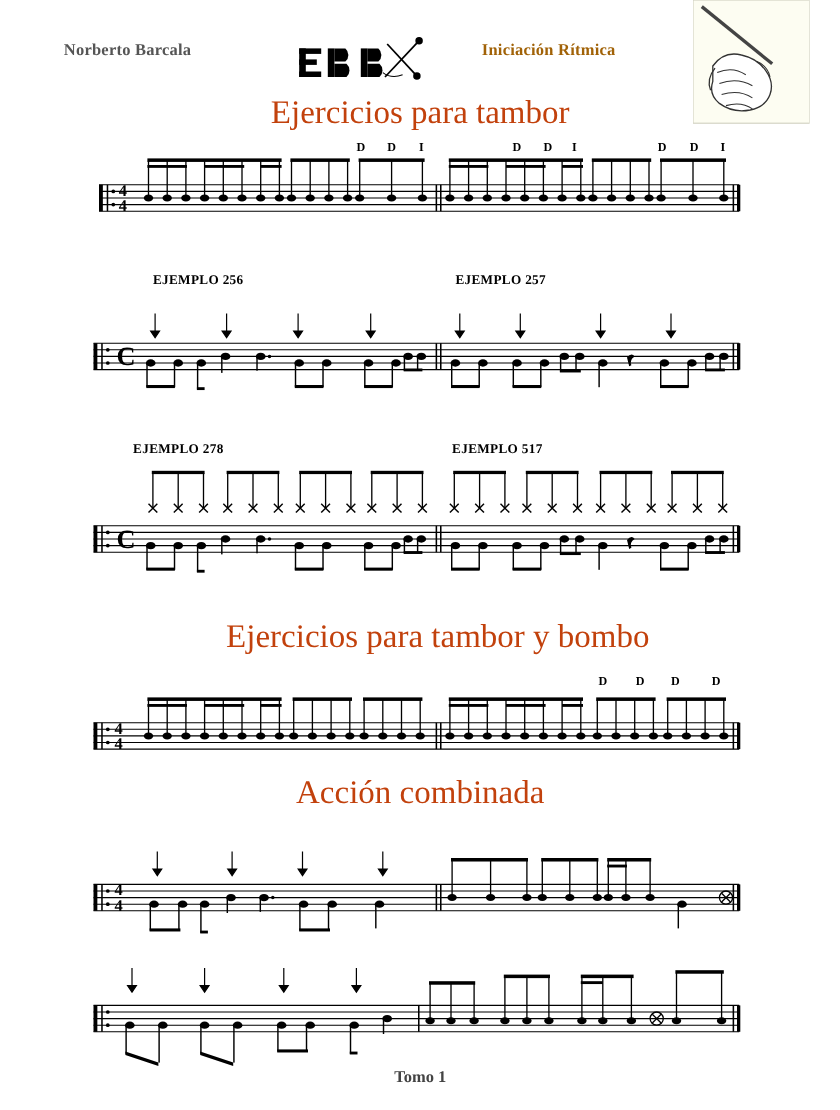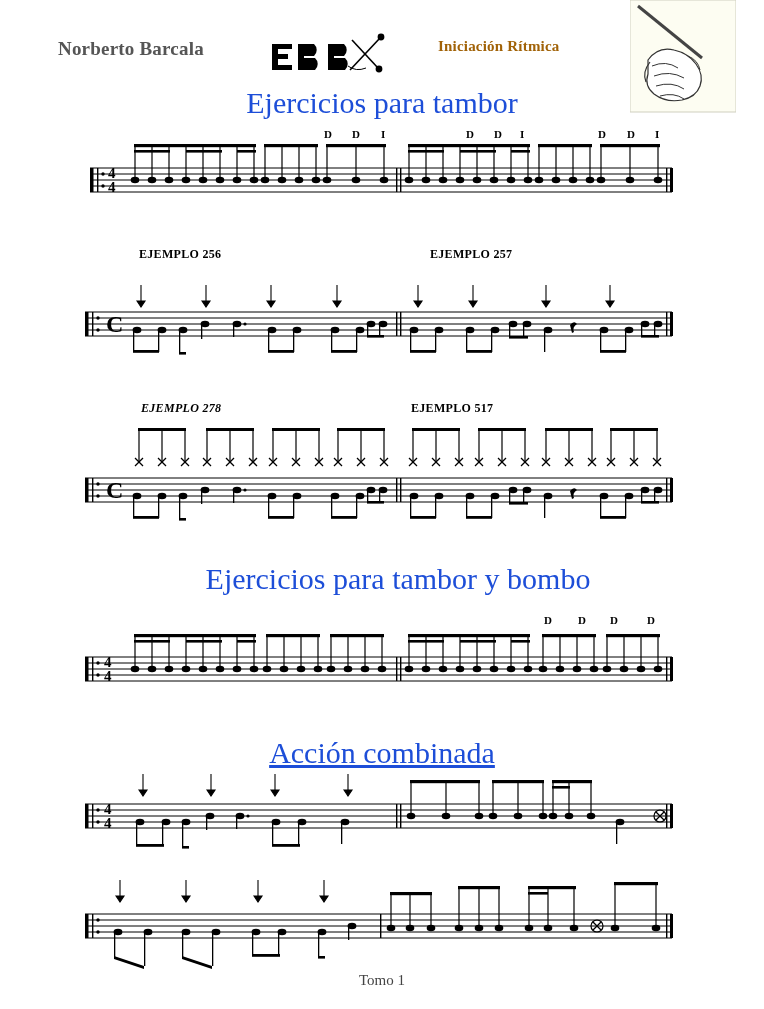--- a/index.html
+++ b/index.html
@@ -27,21 +27,21 @@
     top: 38px;
     left: 0;
     width: 764px;
     height: 34px;
   }
   .author {
     position: absolute;
     left: 58px;
     top: 0px;
     font-weight: bold;
-    font-size: 19px;
+    font-size: 15px;
     color: #555555;
     letter-spacing: 0.2px;
   }
   .subject {
     position: absolute;
     left: 438px;
     top: 0px;
     font-weight: bold;
     font-size: 15px;
     color: #a16207;
@@ -64,43 +64,43 @@
     height: 118px;
   }
 
   
   .section-title {
     position: absolute;
     width: 764px;
     text-align: center;
     font-size: 30px;
     font-family: "Liberation Serif", serif;
-    color: #1d4ed8;
+    color: #c2410c;
   }
   #title-1 { top: 86px; }
   #title-2 { top: 562px; padding-left: 16px; }
-  #title-3 { top: 736px; text-decoration: underline; }
+  #title-3 { top: 704px; }
 
   
   .ex-label {
     position: absolute;
     font-weight: bold;
     font-size: 12px;
     font-family: "Liberation Serif", serif;
     letter-spacing: 0.3px;
   }
 
   
   .footer {
     position: absolute;
     bottom: 20px;
     width: 764px;
     text-align: center;
     font-size: 15px;
-    font-weight: normal;
+    font-weight: bold;
     color: #444;
   }
 
   
   .system {
     position: absolute;
     left: 0;
     width: 764px;
   }
   .system svg { display: block; }
@@ -318,21 +318,21 @@
       <span class="stick-letter" style="position:absolute; left:466px; top:-2px;">D</span>
       <span class="stick-letter" style="position:absolute; left:494px; top:-2px;">D</span>
       <span class="stick-letter" style="position:absolute; left:520px; top:-2px;">I</span>
       <span class="stick-letter" style="position:absolute; left:598px; top:-2px;">D</span>
       <span class="stick-letter" style="position:absolute; left:627px; top:-2px;">D</span>
       <span class="stick-letter" style="position:absolute; left:655px; top:-2px;">I</span>
     </div>
   </div>
 
   <div class="ex-label" style="left:139px; top:247px;">EJEMPLO 256</div>
-  <div class="ex-label" style="left:414px; top:247px;margin-left:16px;">EJEMPLO 257</div>
+  <div class="ex-label" style="left:414px; top:247px;">EJEMPLO 257</div>
 
   <div class="system" style="top:275px;">
     <svg width="764" height="95" viewBox="0 0 764 95">
       <g stroke="#000" stroke-width="1">
         <line x1="85" y1="37" x2="672" y2="37"></line>
         <line x1="85" y1="43" x2="672" y2="43"></line>
         <line x1="85" y1="49" x2="672" y2="49"></line>
         <line x1="85" y1="55" x2="672" y2="55"></line>
         <line x1="85" y1="61" x2="672" y2="61"></line>
       </g>
@@ -442,21 +442,21 @@
         <ellipse cx="658" cy="49" rx="4.4" ry="3.3"></ellipse>
         <rect x="654" y="49" width="1.3" height="13"></rect>
         <rect x="641" y="60" width="18" height="2.6"></rect>
       </g>
 
       <rect x="666" y="37" width="1.4" height="24" fill="#000"></rect>
       <rect x="670" y="37" width="3" height="24" fill="#000"></rect>
     </svg>
   </div>
 
-  <div class="ex-label" style="left:141px; top:401px;font-style:italic;">EJEMPLO 278</div>
+  <div class="ex-label" style="left:121px; top:401px;">EJEMPLO 278</div>
   <div class="ex-label" style="left:411px; top:401px;">EJEMPLO 517</div>
 
   <div class="system" style="top:420px;">
     <svg width="764" height="115" viewBox="0 0 764 115">
       <g stroke="#000" stroke-width="1">
         <line x1="85" y1="58" x2="672" y2="58"></line>
         <line x1="85" y1="64" x2="672" y2="64"></line>
         <line x1="85" y1="70" x2="672" y2="70"></line>
         <line x1="85" y1="76" x2="672" y2="76"></line>
         <line x1="85" y1="82" x2="672" y2="82"></line>

